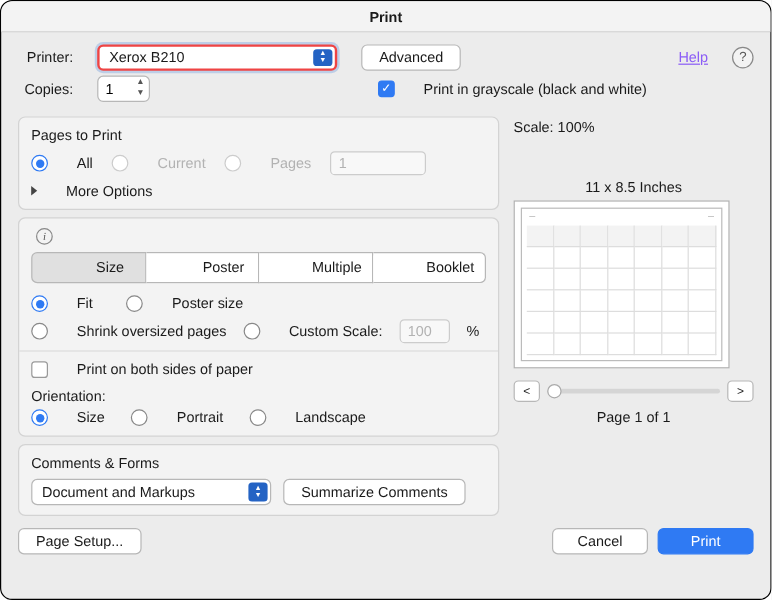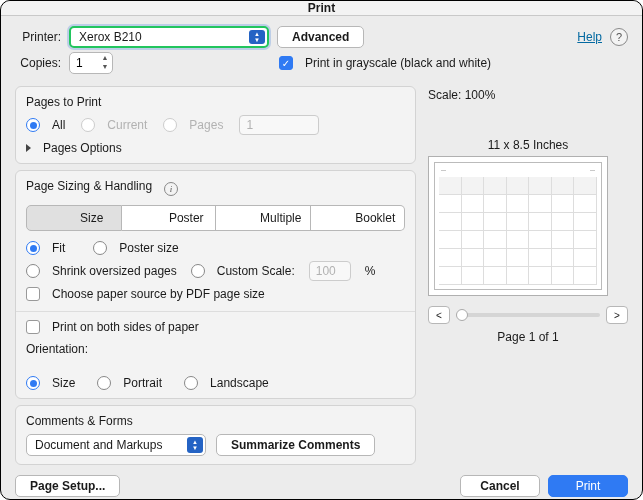--- a/index.html
+++ b/index.html
@@ -1,25 +1,25 @@
 <!DOCTYPE html>
 <html><head>
 <meta charset="utf-8">
 <style>
   * { box-sizing: border-box; margin: 0; padding: 0; }
   body { font-family: -apple-system, "Helvetica Neue", Arial, sans-serif; font-size: 12px; color: #1a1a1a; background: #fff; width: 643px; height: 500px; overflow: hidden; }
   .window { width: 643px; height: 500px; border: 1px solid #000; border-radius: 10px; background: #ececec; display: flex; flex-direction: column; }
   .titlebar { height: 26px; border-bottom: 1px solid #c9c9c9; display: flex; align-items: center; justify-content: center; font-weight: 600; background: #f3f3f3; border-radius: 10px 10px 0 0; position: relative; }
   .content { flex: 1; padding: 10px 14px 8px; display: flex; flex-direction: column; gap: 4px; }
-  .row { display: flex; align-items: center; gap: 8px; }
+  .row { display: flex; align-items: center; gap: 20px; }
   .lbl { min-width: 46px; text-align: right; }
   .popup { background: #fff; border: 1px solid #b7b7b7; border-radius: 5px; height: 22px; padding: 0 22px 0 8px; display: flex; align-items: center; position: relative; }
-  .popup.focus { border: 2px solid #22c55e; box-shadow: 0 0 0 2px rgba(47,114,216,.25); align-items: center; }
+  .popup.focus { border: 2px solid #ef4444; box-shadow: 0 0 0 2px rgba(47,114,216,.25); align-items: center; }
   .popup .arrows { position: absolute; right: 2px; top: 2px; width: 16px; height: calc(100% - 4px); background: #2463c4; border-radius: 3px; display: flex; flex-direction: column; align-items: center; justify-content: center; color: #fff; font-size: 6px; line-height: 6px; }
-  .btn { background: #fff; border: 1px solid #b7b7b7; border-radius: 5px; height: 22px; padding: 0 14px; display: inline-flex; align-items: center; justify-content: center; cursor: default; font-weight: bold; }
+  .btn { background: #fff; border: 1px solid #b7b7b7; border-radius: 5px; height: 22px; padding: 0 14px; display: inline-flex; align-items: center; justify-content: center; cursor: default; }
   .btn.primary { background: #2f7af3; color: #fff; border-color: #2f7af3; font-weight: 500; }
   .stepper { position: relative; width: 44px; }
   .stepper input { width: 100%; height: 22px; border: 1px solid #b7b7b7; border-radius: 5px; padding: 0 16px 0 6px; font-size: 12px; }
   .stepper .ud { position: absolute; right: 2px; top: 2px; width: 12px; height: 18px; display: flex; flex-direction: column; }
   .stepper .ud div { flex: 1; font-size: 7px; line-height: 7px; text-align: center; color: #555; }
   .checkbox { width: 14px; height: 14px; border: 1px solid #999; border-radius: 3px; display: inline-flex; align-items: center; justify-content: center; background: #fff; margin-right: 4px; }
   .checkbox.checked { background: #2f7af3; border-color: #2f7af3; color: #fff; font-size: 10px; }
   .radio { width: 14px; height: 14px; border: 1px solid #888; border-radius: 50%; display: inline-flex; align-items: center; justify-content: center; background: #fff; margin-right: 4px; flex-shrink: 0; }
   .radio.sel { border-color: #2f7af3; }
   .radio.sel::after { content: ""; width: 7px; height: 7px; background: #2f7af3; border-radius: 50%; }
@@ -27,21 +27,21 @@
   .panel { background: #f3f3f3; border: 1px solid #d3d3d3; border-radius: 6px; padding: 8px 10px; }
   .section-title { font-weight: 400; margin-bottom: 6px; }
   .seg { display: flex; gap: 0; }
   .seg .segbtn { flex: 1; height: 26px; border: 1px solid #b7b7b7; background: #fff; display: flex; align-items: center; justify-content: center; padding-left: 36px; }
   .seg .segbtn:first-child { border-radius: 5px 0 0 5px; }
   .seg .segbtn:last-child { border-radius: 0 5px 5px 0; }
   .seg .segbtn + .segbtn { border-left: none; }
   .seg .segbtn.sel { background: #e0e0e0; }
   .disabled-txt { color: #b2b2b2; }
   .txtfield { background: #f8f8f8; border: 1px solid #ccc; border-radius: 4px; height: 20px; padding: 0 6px; color: #b2b2b2; display: inline-flex; align-items: center; }
-  a.help { color: #0369a1; text-decoration: underline; }
+  a.help { color: #8b5cf6; text-decoration: underline; }
   .helpbtn { width: 18px; height: 18px; border: 1px solid #898989; border-radius: 50%; display: inline-flex; align-items: center; justify-content: center; color: #555; font-size: 11px; background:#f3f3f3;}
   .preview-box { border: 1px solid #b0b0b0; background: #fff; width: 180px; height: 140px; padding: 5px; }
   .preview-inner { width: 100%; height: 100%; border: 1px solid #bbb; background: #fff; position: relative; padding:4px;}
   .calrow { display:flex; height: calc((100% - 10px)/6);}
   .calrow div { flex:1; border-right:1px solid #ddd; border-bottom:1px solid #ddd;}
   .calrow.first div { background:#f3f3f3;}
   .calhdr{height:10px;font-size:5px;color:#777;display:flex;justify-content:space-between;padding:0 2px;}
   .slider-row { display:flex; align-items:center; gap:6px; margin-top:10px;}
   .slider-row .navbtn { width:22px; height:18px; border:1px solid #b7b7b7; background:#fff; border-radius:4px; display:flex; align-items:center; justify-content:center; font-size:10px;}
   .slider-row .track { flex:1; height:4px; background:#d5d5d5; border-radius:2px; position:relative;}
@@ -108,27 +108,26 @@
                 <span>Current</span>
               </span>
             <span class="row disabled-txt">
                 <span class="radio disabled"></span>
                 <span>Pages</span>
               </span>
             <span class="txtfield" style="width:80px">1</span>
           </div>
           <div class="row" style="margin-top:6px">
             <span class="disclosure"></span>
-            <span>Pages Options</span>
+            <span>More Options</span>
           </div>
         </div>
 
         <div class="panel">
           <div class="row">
-              <div class="section-title">Page Sizing &amp; Handling</div>
               <span class="info-icon">i</span>
             </div>
           <div class="seg" style="margin:6px 0 10px">
             <div class="segbtn sel">Size</div>
             <div class="segbtn">Poster</div>
             <div class="segbtn">Multiple</div>
             <div class="segbtn">Booklet</div>
           </div>
           <div class="row" style="gap:28px;margin-bottom:6px">
             <span class="row">
@@ -145,50 +144,46 @@
                 <span class="radio"></span>
                 <span>Shrink oversized pages</span>
               </span>
             <span class="row">
                 <span class="radio"></span>
                 <span>Custom Scale:</span>
               </span>
             <span class="txtfield" style="width:42px">100</span>
             <span>%</span>
           </div>
-          <div class="row" style="margin-bottom:10px">
-            <span class="checkbox"></span>
-            <span>Choose paper source by PDF page size</span>
-          </div>
           <div style="height:1px;background:#ddd;margin:0 -10px 8px"></div>
           <div class="row" style="margin-bottom:8px">
             <span class="checkbox"></span>
             <span>Print on both sides of paper</span>
           </div>
-          <div style="margin-bottom:20px">Orientation:</div>
+          <div style="margin-bottom:4px">Orientation:</div>
           <div class="row" style="gap:22px">
             <span class="row">
                 <span class="radio sel"></span>
                 <span>Size</span>
               </span>
             <span class="row">
                 <span class="radio"></span>
                 <span>Portrait</span>
               </span>
             <span class="row">
                 <span class="radio"></span>
                 <span>Landscape</span>
               </span>
           </div>
         </div>
 
         <div class="panel">
           <div class="section-title">Comments &amp; Forms</div>
           <div class="row" style="gap:10px">
-            <div class="popup" style="width:180px">
+            <div class="popup" style="width:200px">
               <span>Document and Markups</span>
               <div class="arrows">
                   <div>▲</div>
                   <div>▼</div>
                 </div>
             </div>
             <div class="btn">Summarize Comments</div>
           </div>
         </div>
 

